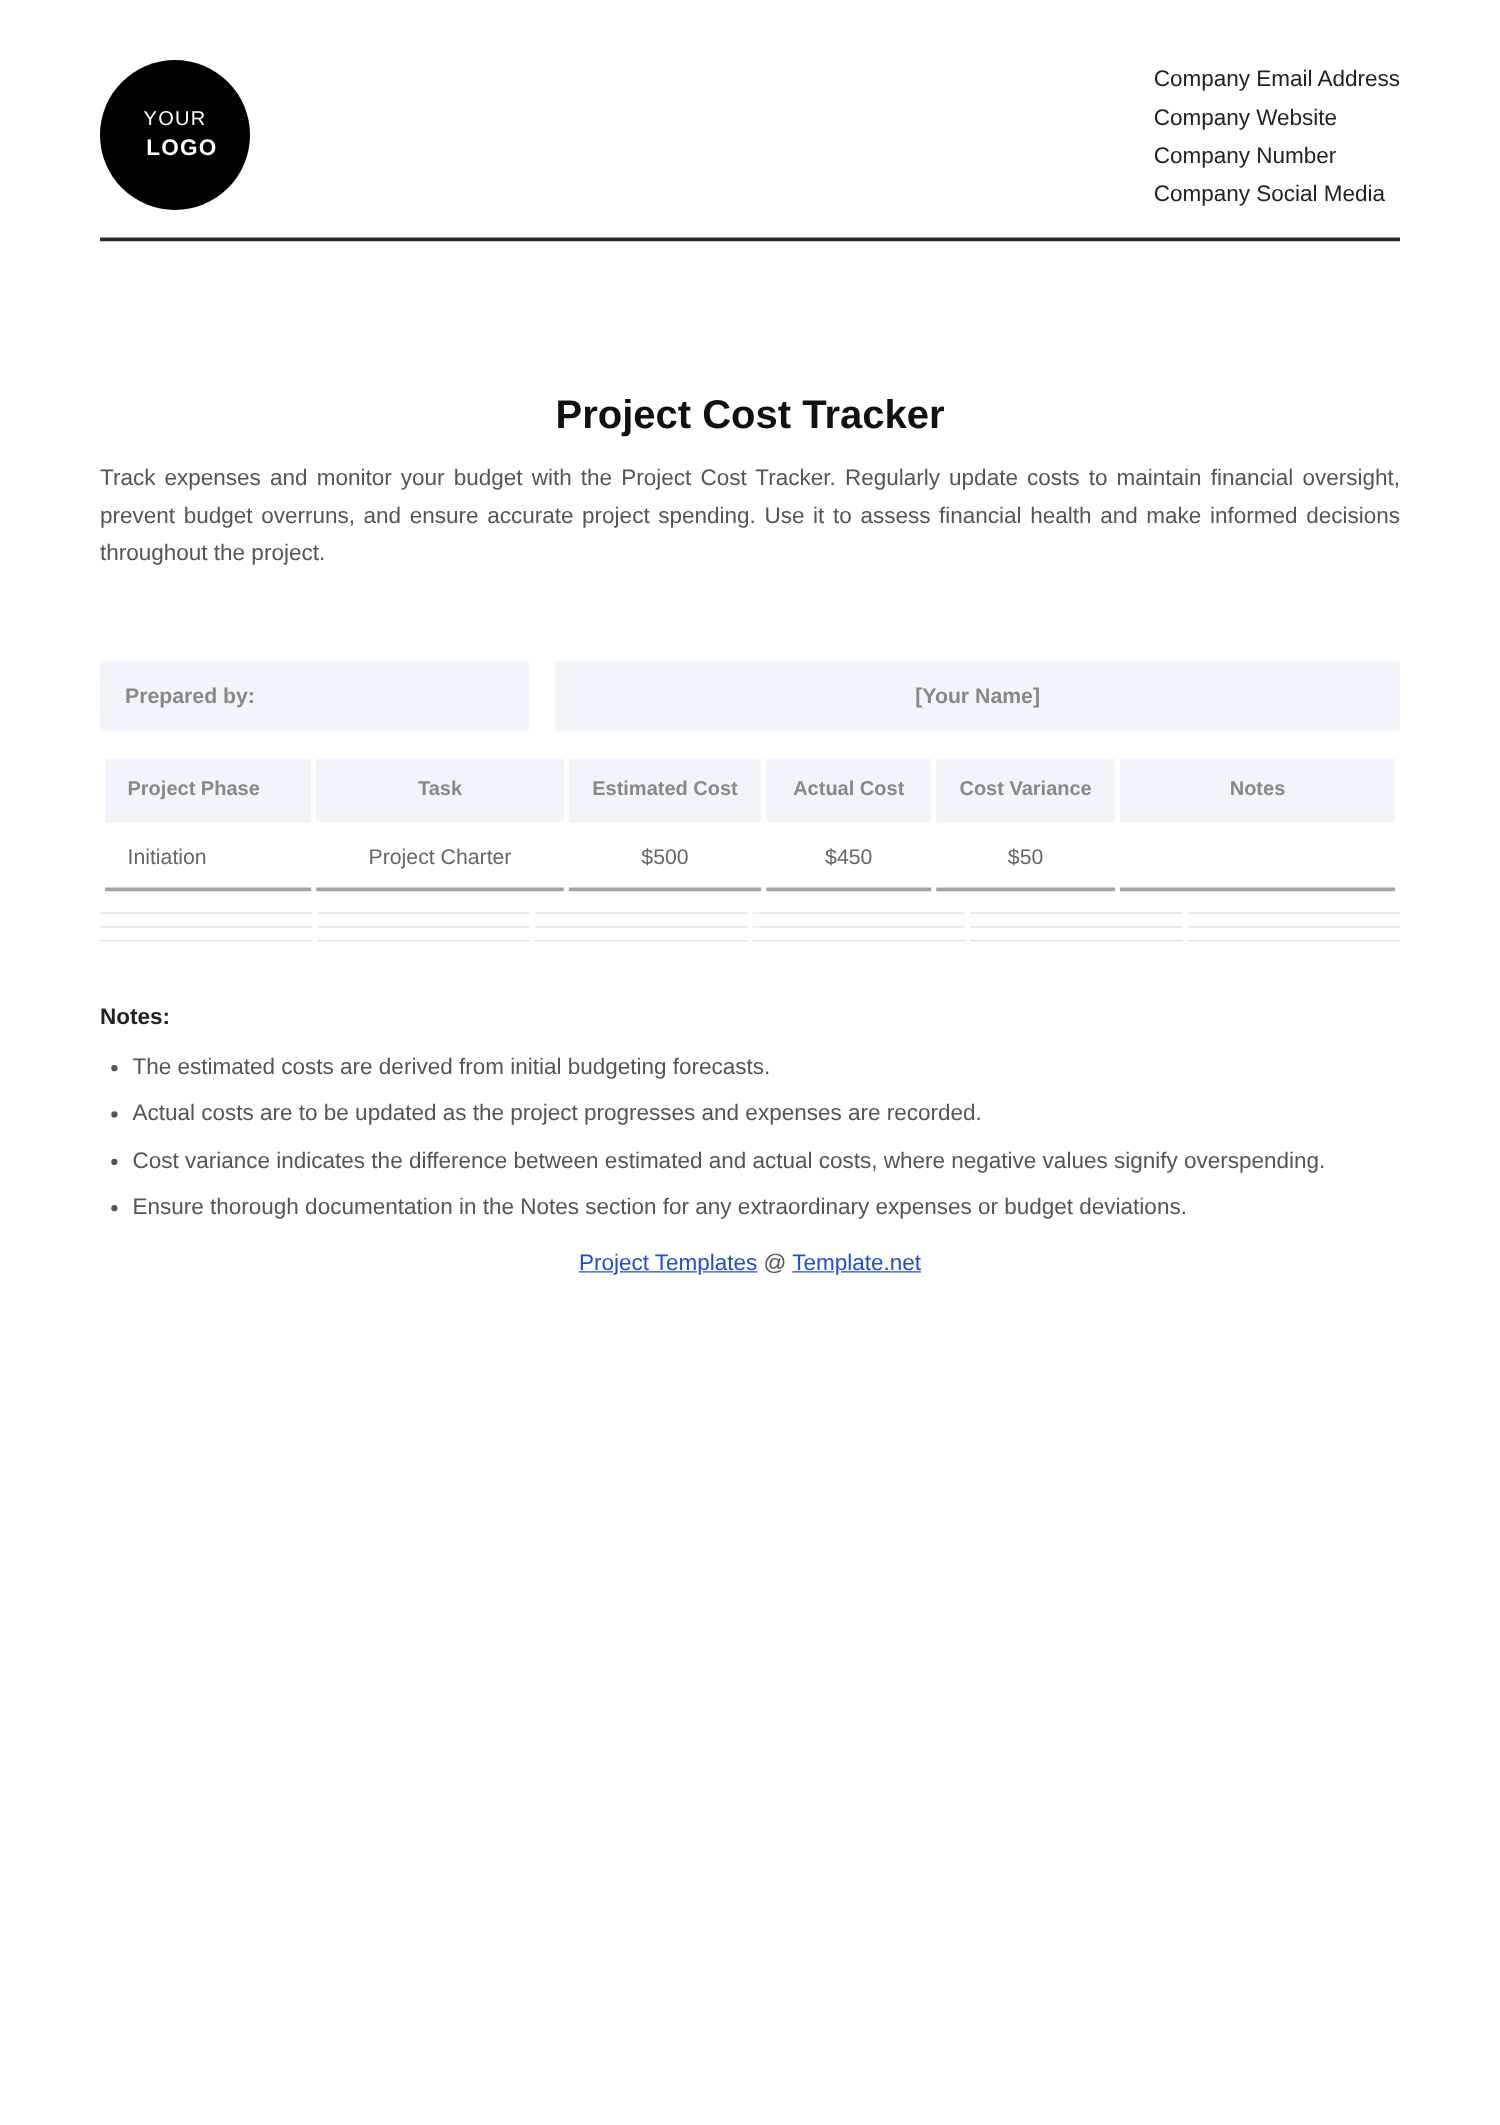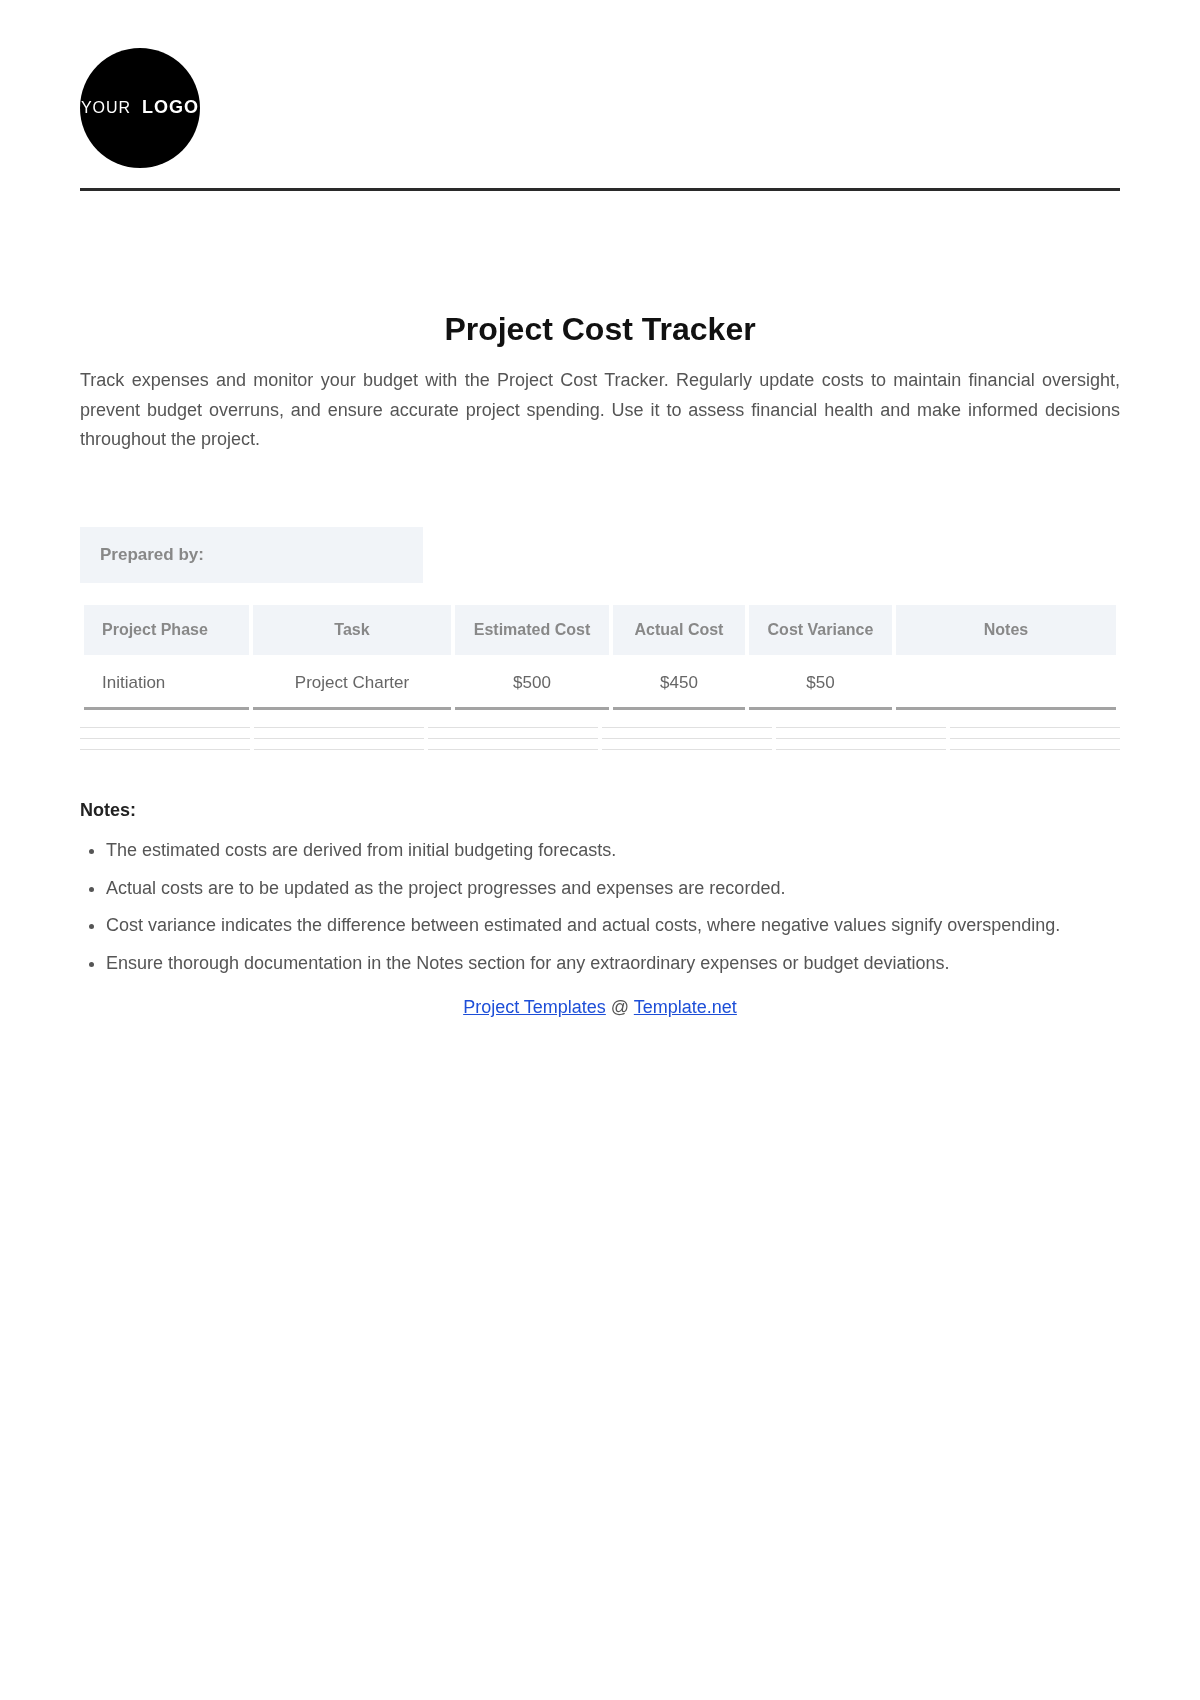--- a/index.html
+++ b/index.html
@@ -21,21 +21,21 @@
       align-items: flex-start;
       margin-bottom: 20px;
     }
     .logo {
       width: 120px;
       height: 120px;
       border-radius: 50%;
       background: #000;
       color: #fff;
       display: flex;
-      flex-direction: row;
+      flex-direction: column;
       justify-content: center;
       align-items: center;
       font-size: 16px;
       line-height: 1.3;
       letter-spacing: 1px;
     }
     .logo .line1 {
       font-weight: 400;
     }
     .logo .line2 {
@@ -157,30 +157,37 @@
     }
   </style>
 </head>
 <body>
 
 <div class="header">
   <div class="logo">
     <span class="line1">YOUR</span>
     <span class="line2">LOGO</span>
   </div>
+  <div class="company-info">
+    <div>Company Email Address</div>
+    <div>Company Website</div>
+    <div>Company Number</div>
+    <div>Company Social Media</div>
+  </div>
 </div>
 
 <hr class="divider">
 
 <h1 class="title">Project Cost Tracker</h1>
 
 <p class="description">Track expenses and monitor your budget with the Project Cost Tracker. Regularly update costs to maintain financial oversight, prevent budget overruns, and ensure accurate project spending. Use it to assess financial health and make informed decisions throughout the project.</p>
 
 <div class="prepared-row">
   <div class="prepared-cell prepared-label">Prepared by:</div>
+  <div class="prepared-cell prepared-value">[Your Name]</div>
 </div>
 
 <table class="cost-table">
   <thead>
     <tr>
       <th style="width:15%">Project Phase</th>
       <th style="width:18%">Task</th>
       <th style="width:14%">Estimated Cost</th>
       <th style="width:12%">Actual Cost</th>
       <th style="width:13%">Cost Variance</th>

